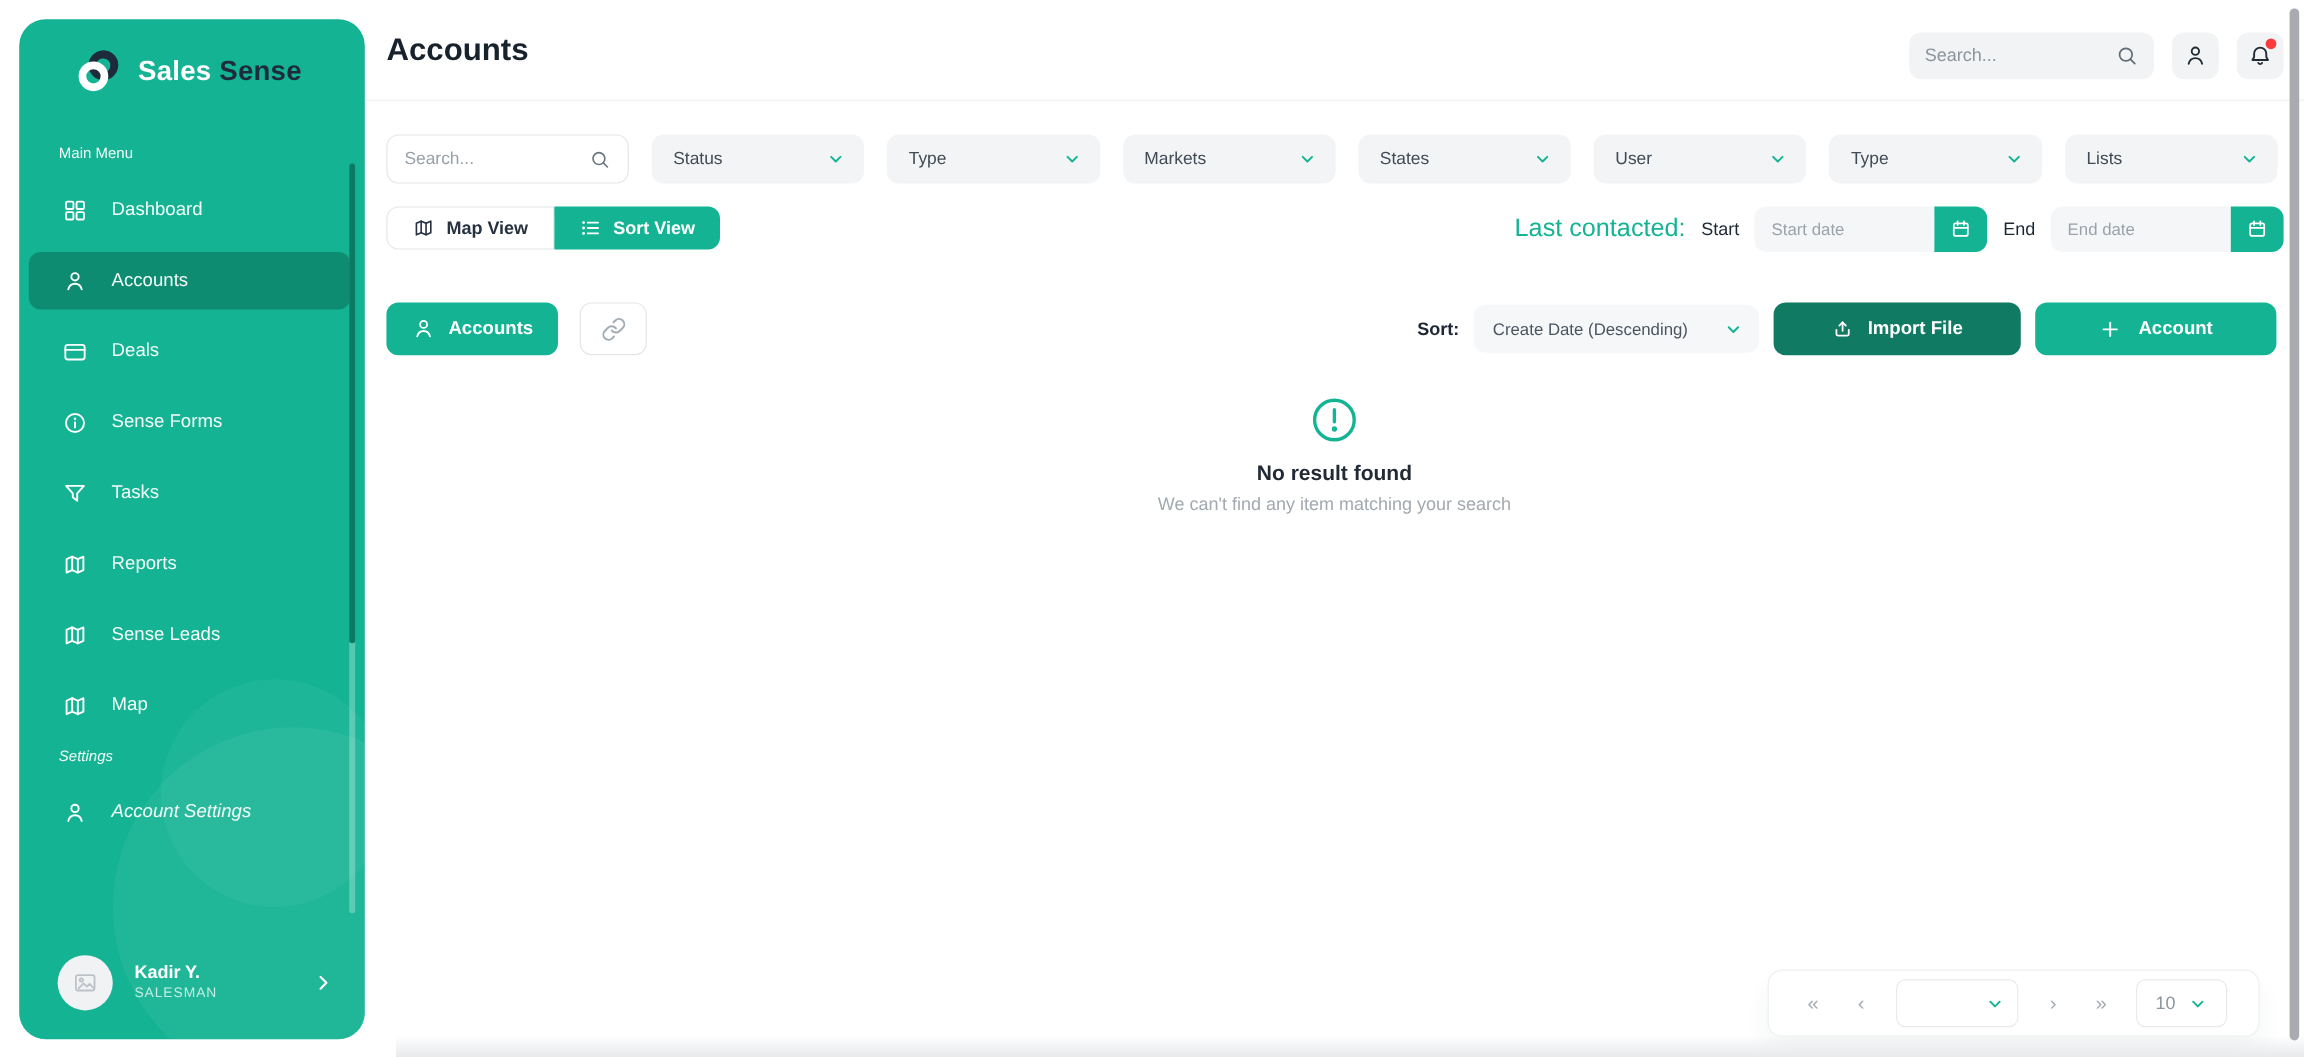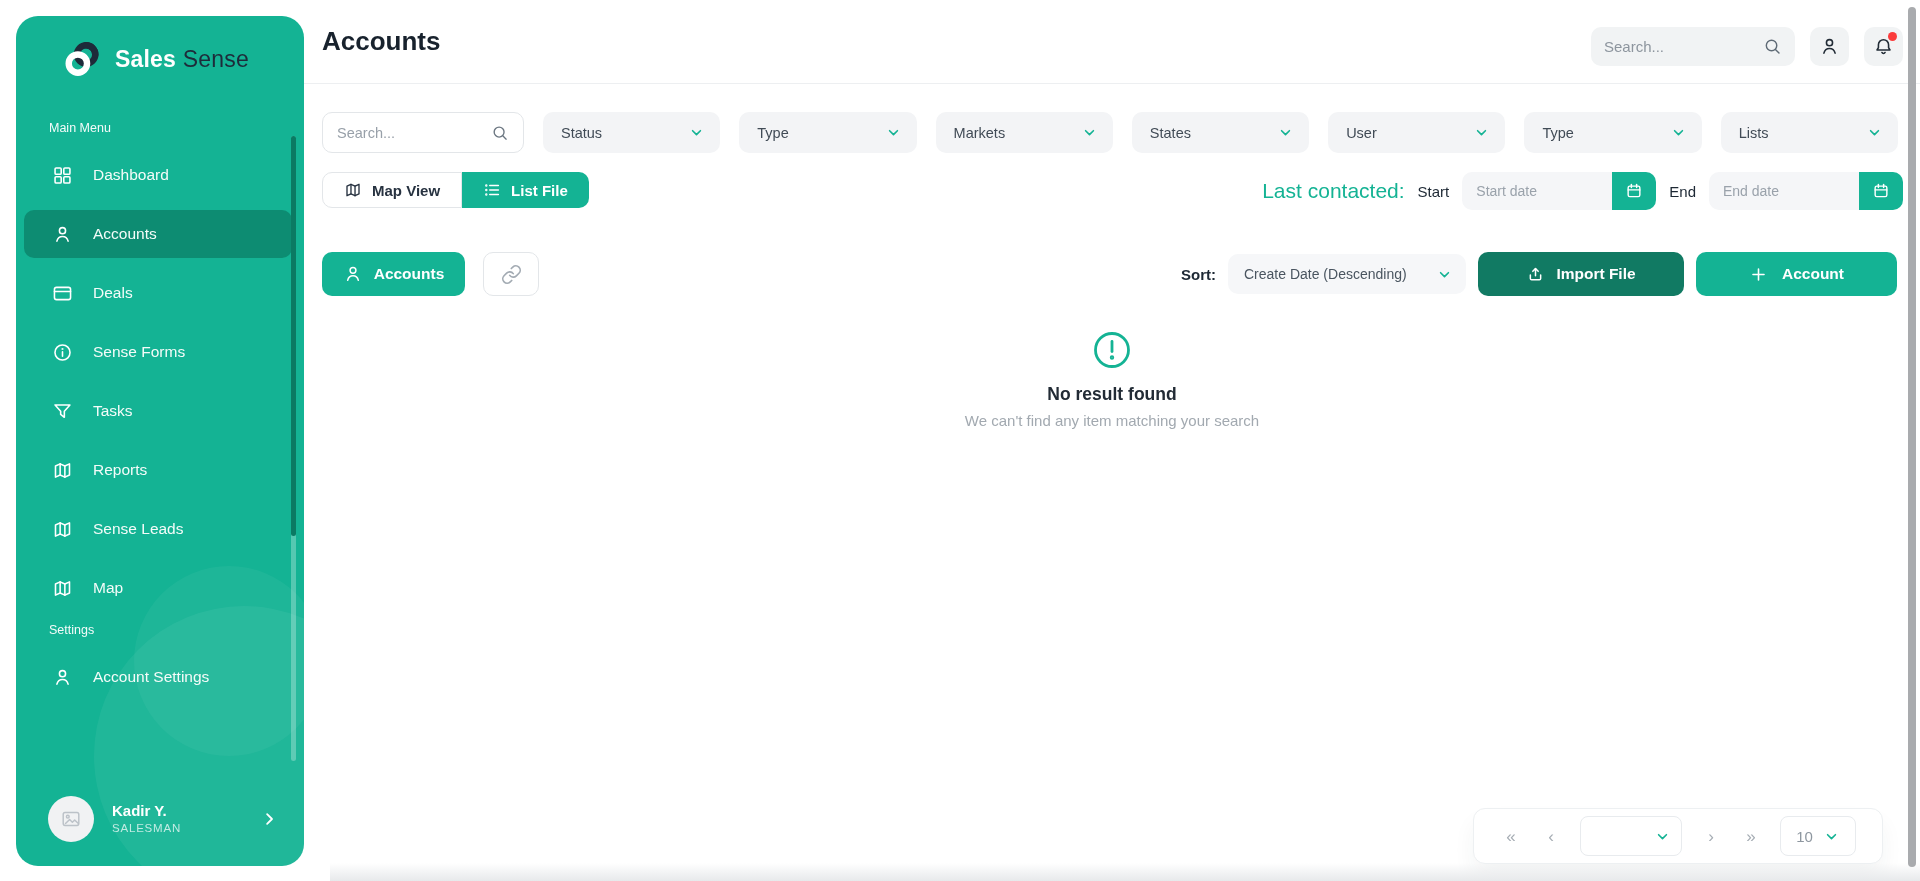--- a/index.html
+++ b/index.html
@@ -17,28 +17,28 @@
   .sidebar{position:absolute;left:16px;top:16px;width:288px;height:850px;
     background:var(--teal);border-radius:22px;overflow:hidden;
     display:flex;flex-direction:column;color:#f2fbf8;}
   .decor1,.decor2{position:absolute;border-radius:50%;background:rgba(255,255,255,.055);pointer-events:none;}
   .decor1{width:300px;height:300px;right:-90px;bottom:-40px;}
   .decor2{width:190px;height:190px;right:-20px;bottom:110px;background:rgba(255,255,255,.045);}
   .logo{display:flex;align-items:center;gap:11px;margin:21px 0 0 44px;}
   .logo-mark{width:44px;height:44px;}
   .logo-text{font-size:23px;letter-spacing:.2px;white-space:nowrap;}
   .logo-text .b1{color:#fff;font-weight:700;}
-  .logo-text .b2{color:var(--navy);font-weight:400;}
+  .logo-text .b2{color:var(--navy);font-weight:700;}
   .menu{margin-top:40px;}
   .menu-label{font-size:12.5px;color:rgba(255,255,255,.95);margin:0 0 16px 33px;font-weight:400;}
   .item{display:flex;align-items:center;gap:20px;height:48px;margin:0 12px 11px 8px;
     padding-left:28px;border-radius:10px;font-size:15.5px;cursor:pointer;color:#f4fcf9;}
   .item .ic{width:21px;height:21px;color:#fff;flex:none;}
   .item.active{background:var(--teal_dark);}
-  .settings{}
+  .settings{font-style:italic;}
   .spacer{flex:1;}
   .profile{display:flex;align-items:center;gap:18px;margin:0 26px 24px 32px;position:relative;}
   .avatar{width:46px;height:46px;border-radius:50%;background:#f1f2f3;display:grid;place-items:center;flex:none;}
   .avatar svg{width:22px;height:22px;color:#bcc2c8;}
   .pname{font-size:15px;font-weight:700;color:#fff;line-height:1.25;}
   .prole{font-size:11.5px;letter-spacing:.8px;color:rgba(255,255,255,.72);line-height:1.3;}
   .pchev{margin-left:auto;width:18px;height:18px;color:#fff;}
   .side-scroll{position:absolute;right:8px;top:120px;width:5px;height:625px;border-radius:3px;background:rgba(255,255,255,.28);}
   .side-thumb{width:5px;height:400px;border-radius:3px;background:#0b7a63;}
 
@@ -388,21 +388,21 @@
     <div class="seg seg-map">
       <svg>
           <use href="#i-map"></use>
         </svg>
       <span>Map View</span>
     </div>
     <div class="seg seg-list">
       <svg>
           <use href="#i-list"></use>
         </svg>
-      <span>List File</span>
+      <span>Sort View</span>
     </div>
   </div>
 
   <div class="row2-right">
     <span class="lc-label">Last contacted:</span>
     <span class="d-label">Start</span>
     <div class="dgrp">
       <input type="text" placeholder="Start date" style="">
       <button class="cal">
         <svg>

